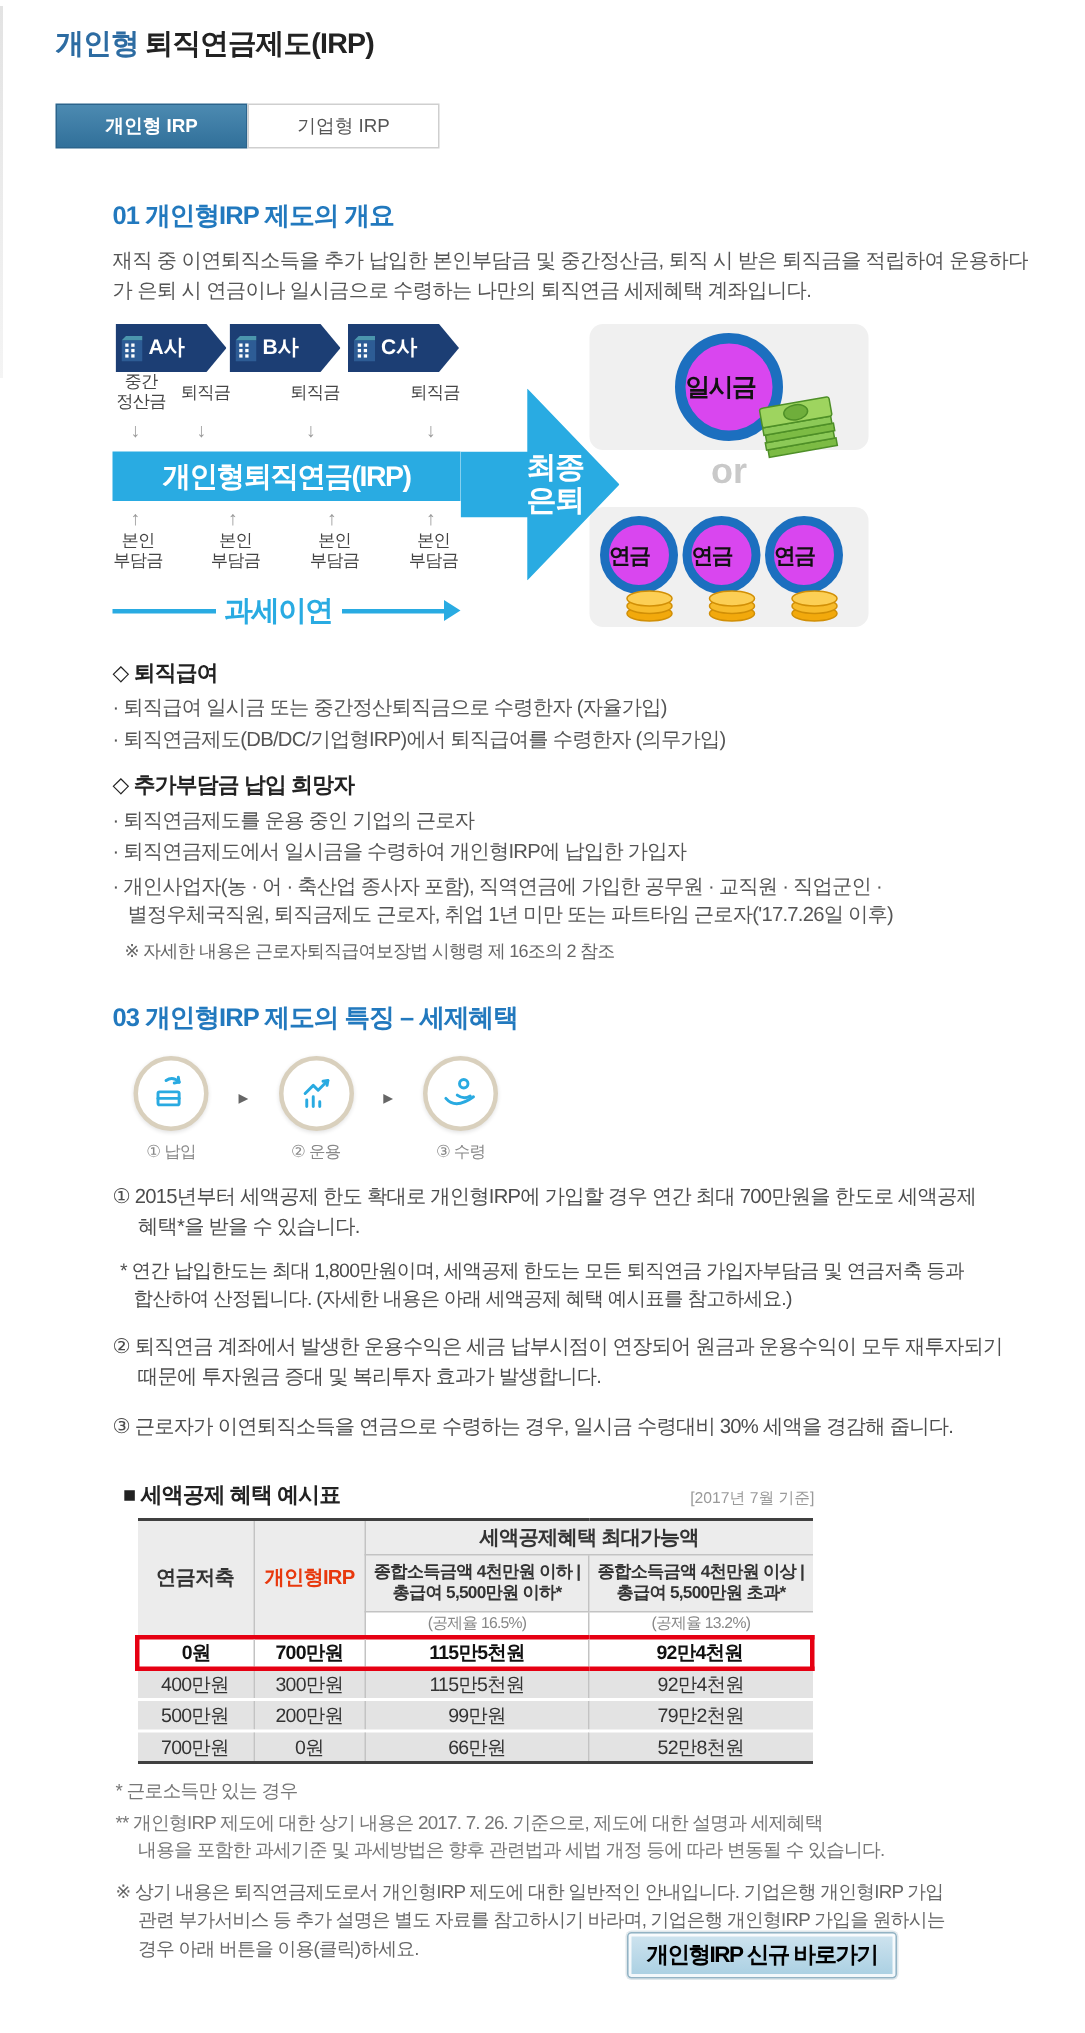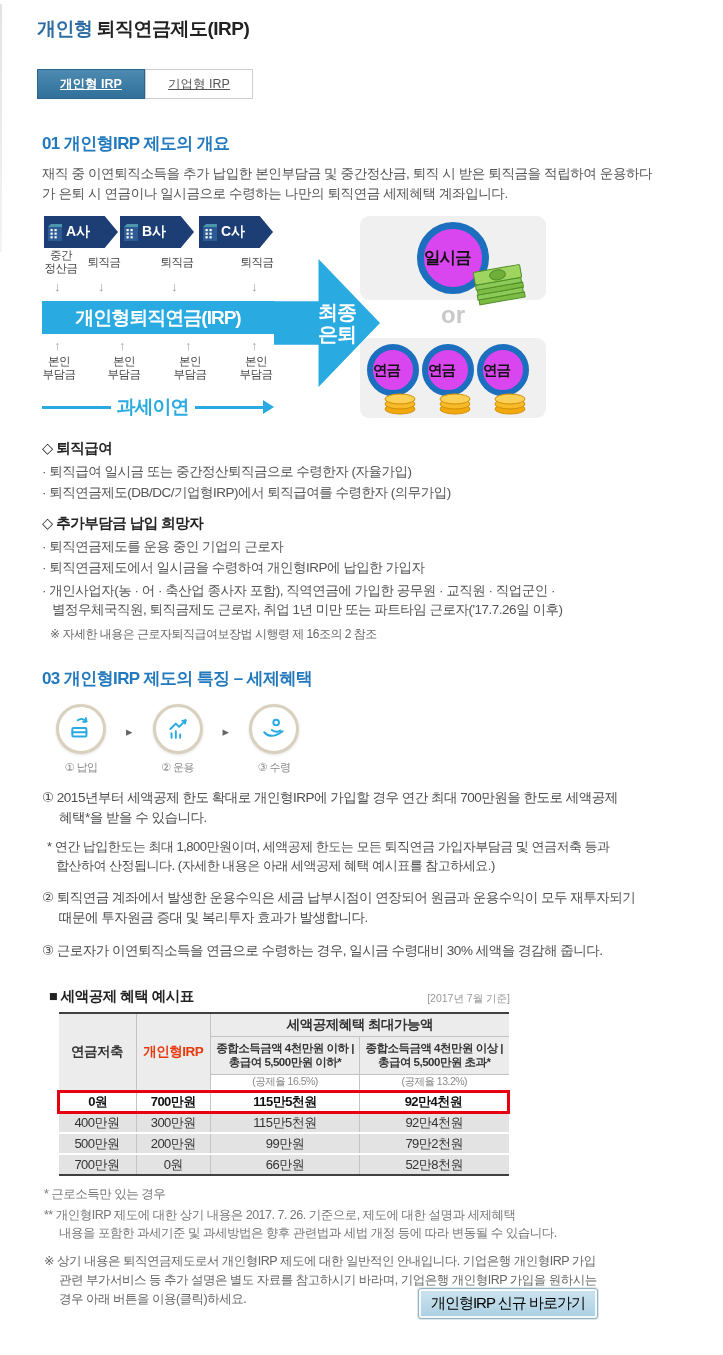--- a/index.html
+++ b/index.html
@@ -7,26 +7,26 @@
   .page { position:relative; width:723px; height:1355px; background:#fff; overflow:hidden; }
   .left-edge { position:absolute; left:0; top:4px; width:2px; height:248px;
     background:linear-gradient(#e3e3e3,#f4f4f4); }
 
   
   h1 { margin:16px 0 0 37px; font-size:19px; font-weight:bold; color:#222; letter-spacing:-0.5px; }
   h1 .hl { color:#2d6ca2; margin-right:4px; }
 
   
   .tabs { display:flex; margin:27px 0 0 37px; }
-  .tab { width:108px; height:30px; display:flex; align-items:center; justify-content:center;
-    font-size:12.5px; color:#555; background:#fff; border:1px solid #cfcfcf; cursor:pointer;text-decoration:underline; }
+  .tab { width:128px; height:30px; display:flex; align-items:center; justify-content:center;
+    font-size:12.5px; color:#555; background:#fff; border:1px solid #cfcfcf; cursor:pointer; }
   .tab.active { background:linear-gradient(#4c8ab1,#31709a); border-color:#2b648c;
     color:#fff; font-weight:bold; }
 
-  .content { margin-left:42px; width:620px; }
+  .content { margin-left:75px; width:620px; }
   h2 { font-size:17px; font-weight:bold; color:#2279be; letter-spacing:-0.6px; }
   .h2-1 { margin-top:33px; } .h2-2 { margin-top:24px; } .h2-3 { margin-top:24px; }
   .body-text { margin-top:9px; font-size:13.5px; line-height:20px; color:#555; letter-spacing:-0.4px; }
   .ml { white-space:pre-line; }
 
   
   .diagram { position:relative; margin-top:7px; width:612px; height:214px; }
   .co { position:absolute; top:5px; height:32px; width:74px; background:#1c3e74; color:#fff;
     font-weight:bold; font-size:14px; display:flex; align-items:center; gap:4px; padding-left:4px;
     clip-path:polygon(0 0,82% 0,100% 50%,82% 100%,0 100%); }
@@ -103,21 +103,21 @@
   .fn1 { margin-top:10px; margin-left:2px; font-size:12.5px; color:#777; letter-spacing:-0.5px; }
   .fn2 { margin-top:3px; margin-left:2px; font-size:12.5px; line-height:18px; color:#777;
     letter-spacing:-0.5px; padding-left:15px; text-indent:-15px; }
   .fn3 { margin-top:10px; margin-left:2px; font-size:12.5px; line-height:19px; color:#666;
     letter-spacing:-0.5px; padding-left:15px; text-indent:-15px; }
 
   
   .cta { position:absolute; left:418px; top:1288px; width:180px; height:31px;
     background:linear-gradient(#cfe4ef,#a9cfe2); border:1px solid #93b3c4; border-radius:3px;
     box-shadow:0 0 0 1px #dfe7eb, inset 0 0 0 2px rgba(255,255,255,.85);
-    font-size:15px; font-weight:normal; color:#000; letter-spacing:-1px; cursor:pointer;
+    font-size:15px; font-weight:bold; color:#000; letter-spacing:-1px; cursor:pointer;
     font-family:inherit; }
 </style>
 </head>
 <body>
 
 <div class="page">
   <div class="left-edge"></div>
 
   <h1>
     <span class="hl">개인형</span><span>퇴직연금제도(IRP)</span>

